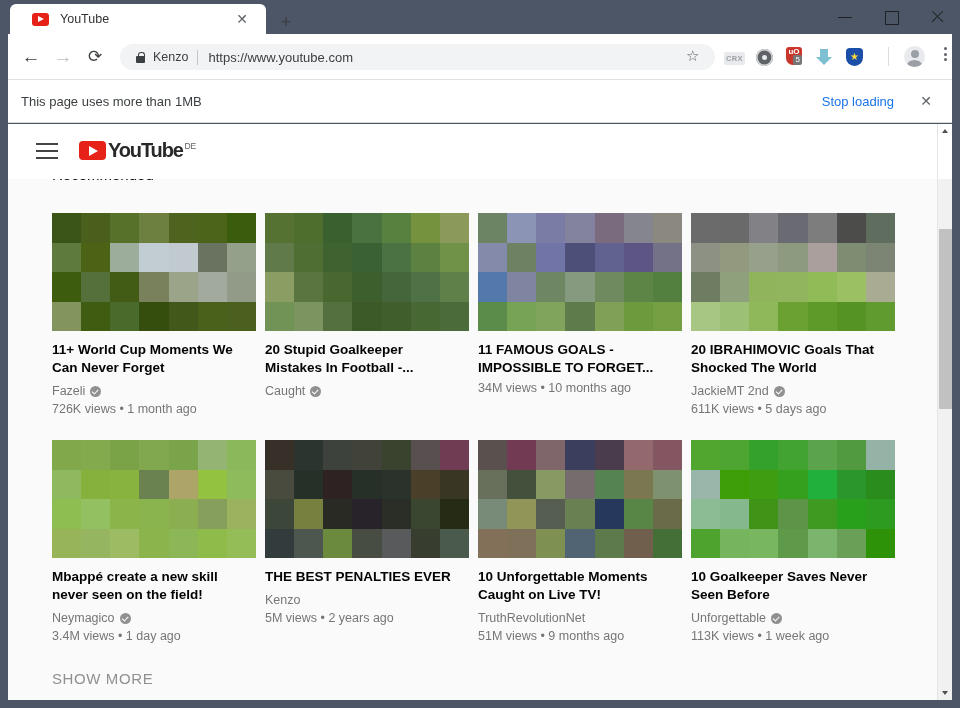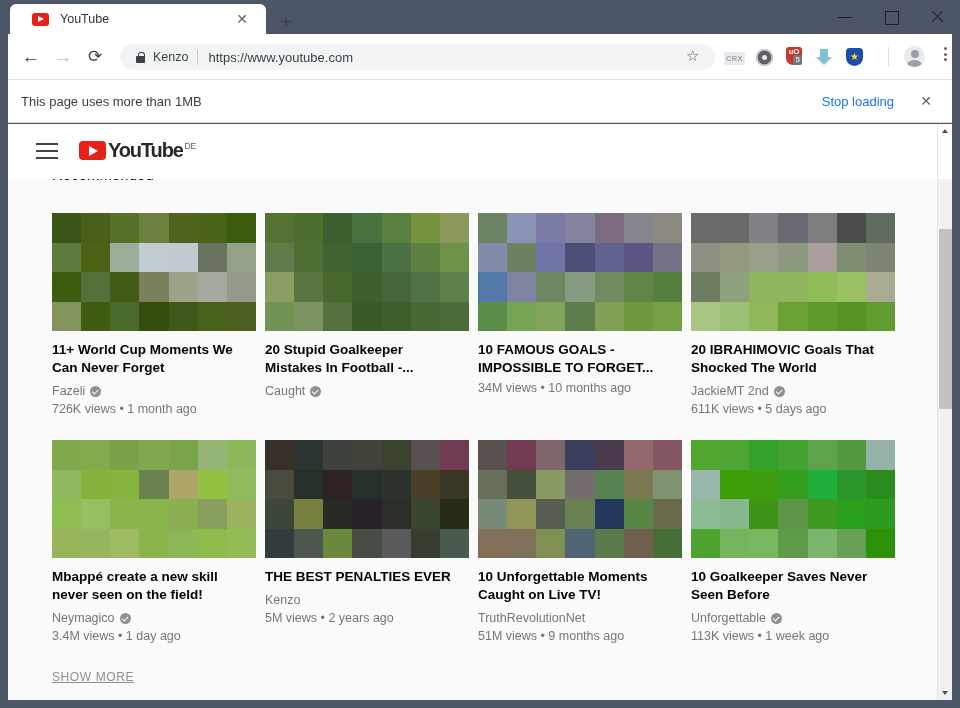--- a/index.html
+++ b/index.html
@@ -389,23 +389,22 @@
     content: ""; position: absolute; left: 3px; top: 2.7px;
     width: 3px; height: 5.2px;
     border: solid #fff; border-width: 0 1.4px 1.4px 0;
     transform: rotate(42deg);
   }
   .vmeta {
     margin-top: 4px; font-size: 12.5px; color: #767676;
   }
   .show-more {
     position: absolute; left: 44px; top: 546px;
-    font-size: 12px; color: #909090;
+    font-size: 15px; color: #909090;
     letter-spacing: .6px;
-    text-decoration: underline;
   }
 
   
   .scrollbar {
     position: absolute; right: 0; top: 0;
     width: 15px; height: 576px;
     background: #f1f1f1;
     border-left: 1px solid #e4e4e4;
   }
   .sb-arrow {
@@ -615,21 +614,21 @@
               <i style="background: rgb(128, 164, 92);"></i>
               <i style="background: rgb(94, 123, 76);"></i>
               <i style="background: rgb(127, 160, 85);"></i>
               <i style="background: rgb(110, 154, 62);"></i>
               <i style="background: rgb(116, 160, 67);"></i>
               <i style="background: rgb(108, 155, 61);"></i>
               <i style="background: rgb(88, 126, 46);"></i>
               <i style="background: rgb(102, 145, 58);"></i>
               <i style="background: rgb(115, 160, 74);"></i>
             </div>
-            <div class="vtitle">10 FAMOUS GOALS - IMPOSSIBLE TO FORGET...</div>
+            <div class="vtitle">11 FAMOUS GOALS - IMPOSSIBLE TO FORGET...</div>
             <div class="vmeta">34M views • 10 months ago</div>
           </div>
           <div class="vcard">
             <div class="thumb">
               <i style="background: rgb(107, 107, 107);"></i>
               <i style="background: rgb(106, 106, 106);"></i>
               <i style="background: rgb(130, 130, 134);"></i>
               <i style="background: rgb(106, 106, 114);"></i>
               <i style="background: rgb(125, 125, 125);"></i>
               <i style="background: rgb(76, 76, 74);"></i>

